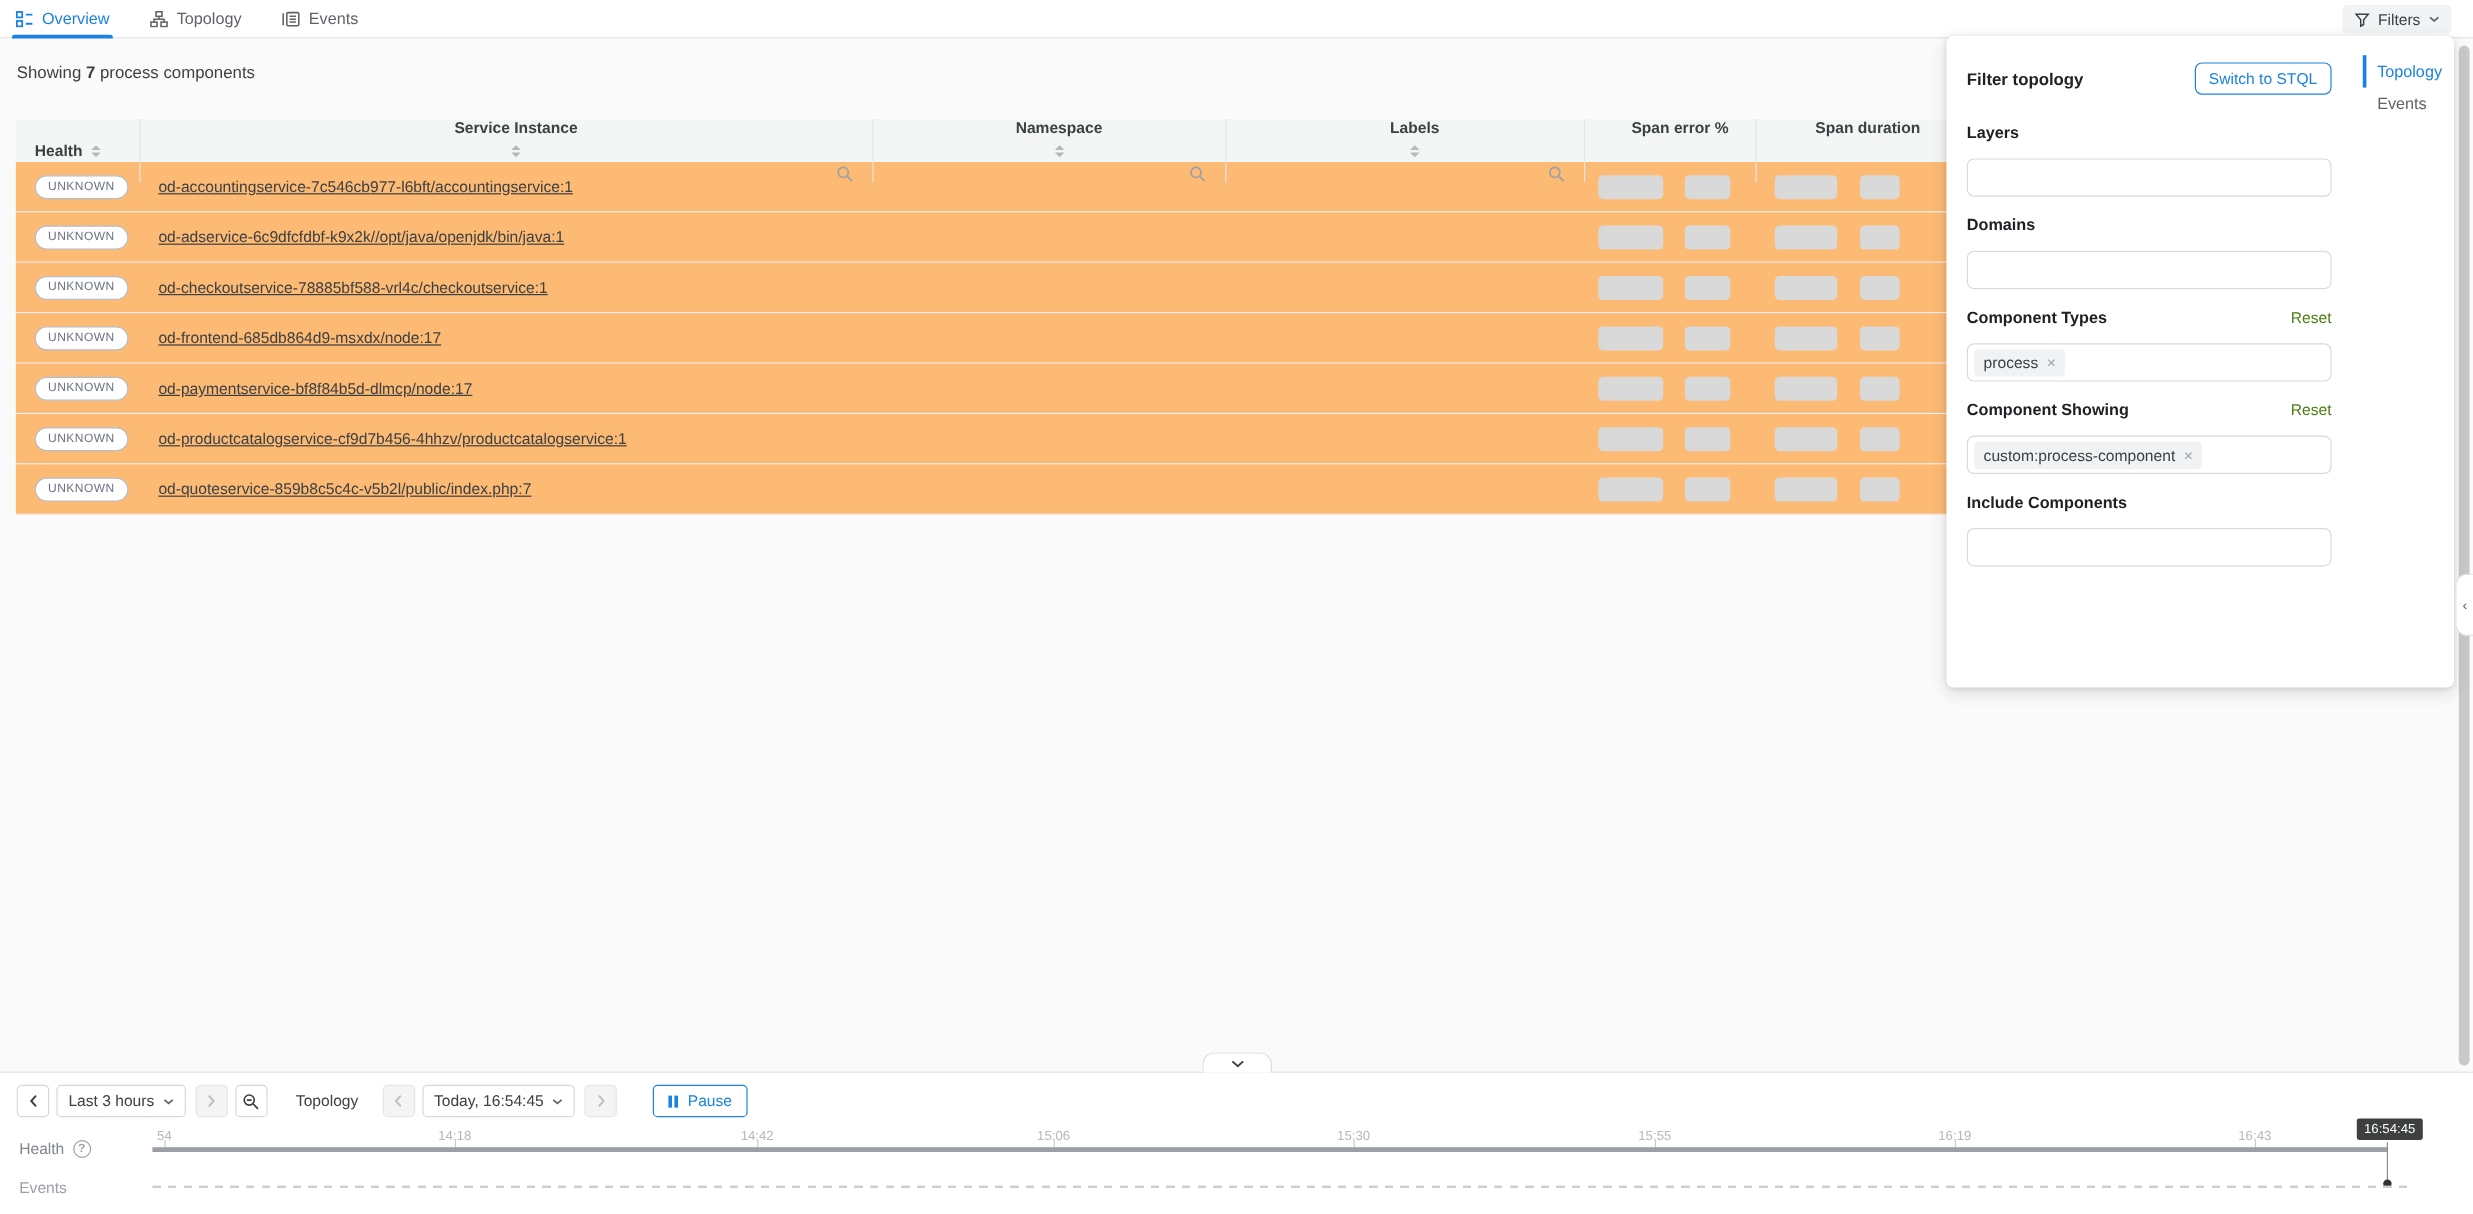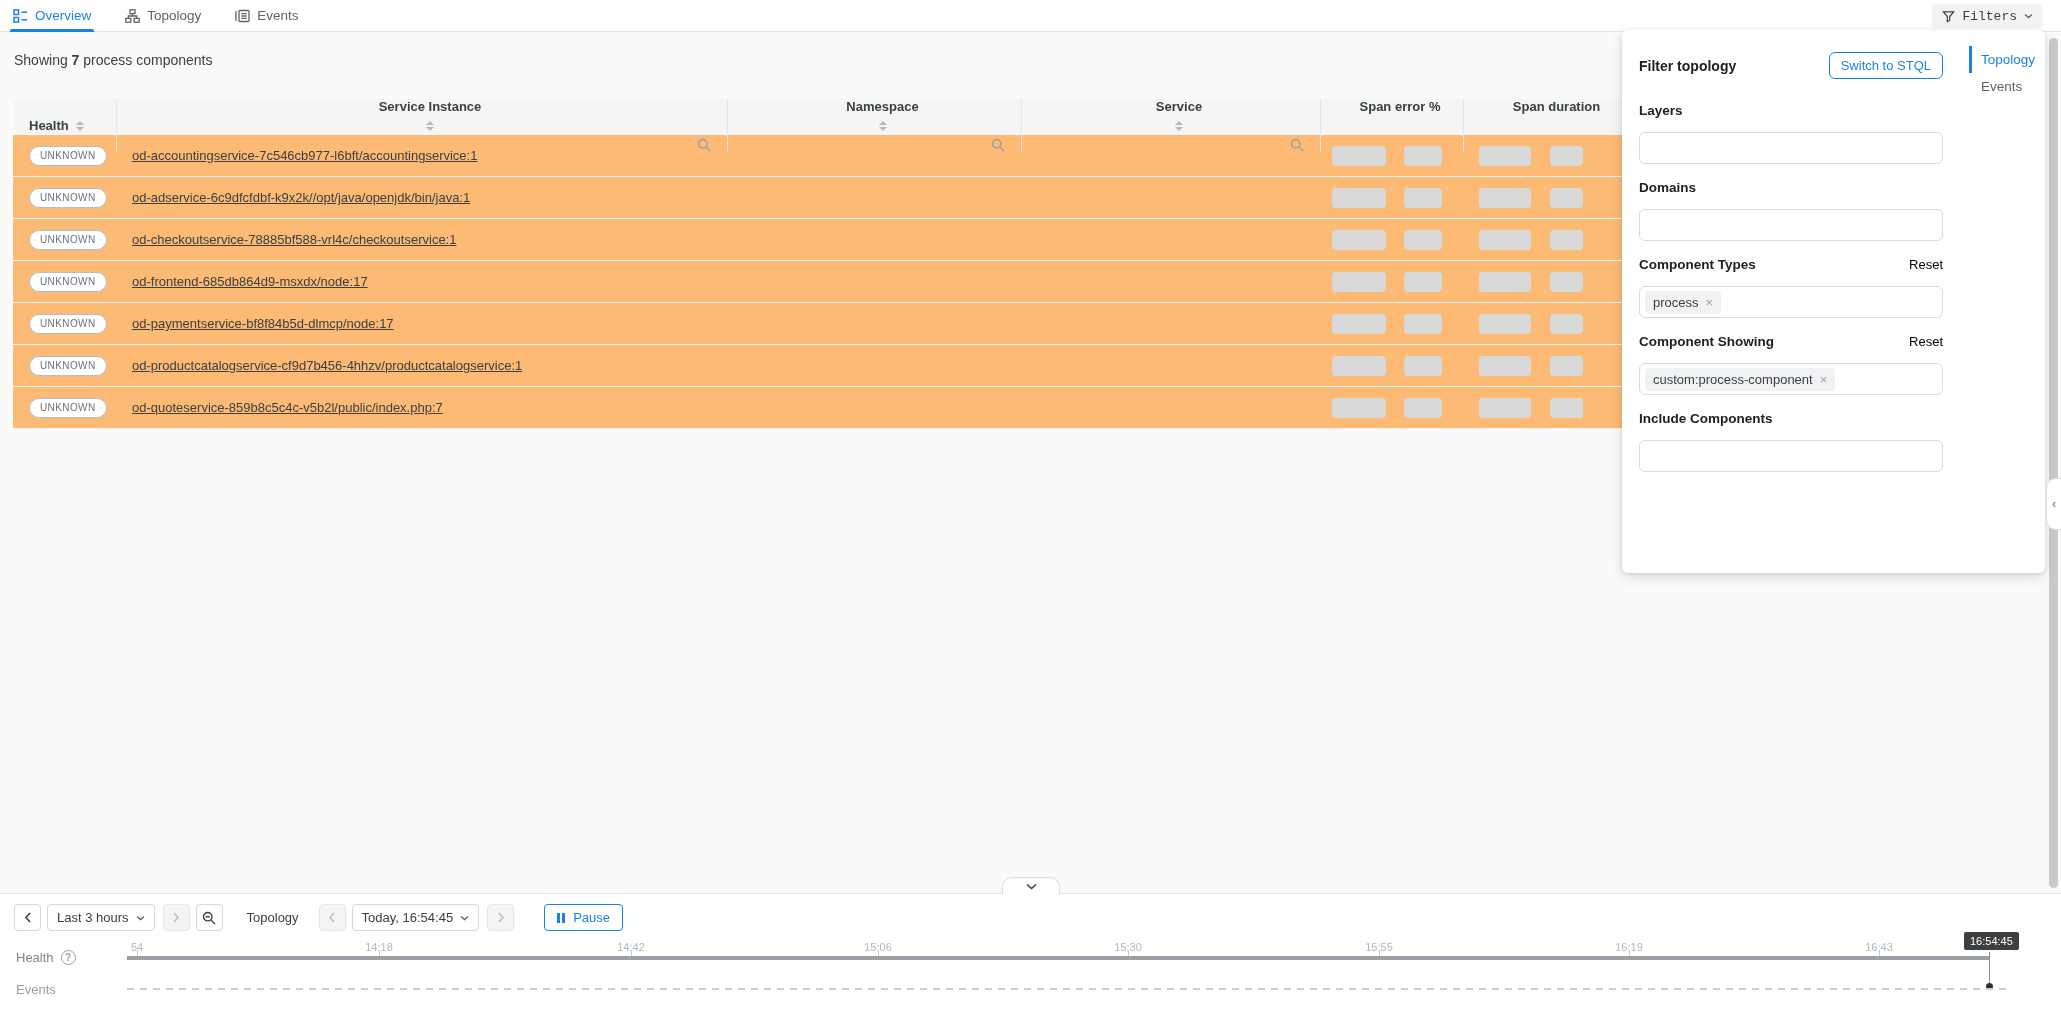--- a/index.html
+++ b/index.html
@@ -22,21 +22,21 @@
     position:relative; cursor:pointer;
   }
   .tab.active { color:#1a82e2; }
   .tab.active::after {
     content:""; position:absolute; left:0; right:0; bottom:-1px; height:3px;
     background:#1a82e2; border-radius:2px 2px 0 0;
   }
   .filters-btn {
     position:absolute; right:18px; top:4px; height:24px;
     display:inline-flex; align-items:center; gap:7px; padding:0 10px;
-    background:#f1f3f4; border-radius:4px; font-size:13px; color:#3c4043; cursor:pointer;font-family:Liberation Mono, monospace;
+    background:#f1f3f4; border-radius:4px; font-size:13px; color:#3c4043; cursor:pointer;
   }
   
   .summary { position:absolute; left:14px; top:52px; font-size:14px; color:#3c4043; }
   .summary b { font-weight:700; }
   
   .table {
     position:absolute; left:13px; top:99px; width:1620px; background:#fff;
     font-size:13px; overflow:hidden;
   }
   .thead {
@@ -79,21 +79,21 @@
   .stql-btn {
     border:1px solid #1a82e2; color:#1a82e2; background:#fff; border-radius:6px;
     font-size:13px; padding:5px 11px; cursor:pointer; font-family:inherit;
   }
   .side-tabs { position:absolute; top:16px; right:10px; display:flex; flex-direction:column; }
   .side-tab { font-size:13.5px; color:#5f6368; border-left:3px solid transparent; padding:6px 0 6px 9px; cursor:pointer; }
   .side-tab.active { color:#1a82e2; border-left-color:#1a82e2; }
   .section { width:304px; margin-bottom:16px; }
   .section-head { display:flex; justify-content:space-between; align-items:baseline; margin-bottom:14px; }
   .section-label { font-size:13.5px; font-weight:700; color:#202124; }
-  .reset-link { font-size:13px; color:#000000; cursor:pointer; }
+  .reset-link { font-size:13px; color:#4d7c0f; cursor:pointer; }
   .finput {
     height:32px; border:1px solid #d8dadd; border-radius:6px; background:#fff;
     display:flex; align-items:center; padding:0 5px; cursor:text;
   }
   .tag {
     display:inline-flex; align-items:center; gap:7px; background:#f1f2f3;
     border-radius:4px; padding:4px 8px; font-size:13px; color:#3c4043; white-space:nowrap;
   }
   .tag .x { color:#9aa0a6; font-size:13px; line-height:1; cursor:pointer; }
   
@@ -240,21 +240,21 @@
           <i class="dn"></i>
         </span>
         <span class="search">
           <svg width="14" height="14" viewBox="0 0 14 14" fill="none" stroke="#9aa0a6" stroke-width="1.4">
             <circle cx="5.7" cy="5.7" r="4.2"></circle>
             <path d="M9 9l4 4"></path>
           </svg>
         </span>
       </div>
       <div class="th">
-        <span>Service</span>
+        <span>Labels</span>
         <span class="sort">
           <i class="up"></i>
           <i class="dn"></i>
         </span>
         <span class="search">
           <svg width="14" height="14" viewBox="0 0 14 14" fill="none" stroke="#9aa0a6" stroke-width="1.4">
             <circle cx="5.7" cy="5.7" r="4.2"></circle>
             <path d="M9 9l4 4"></path>
           </svg>
         </span>

